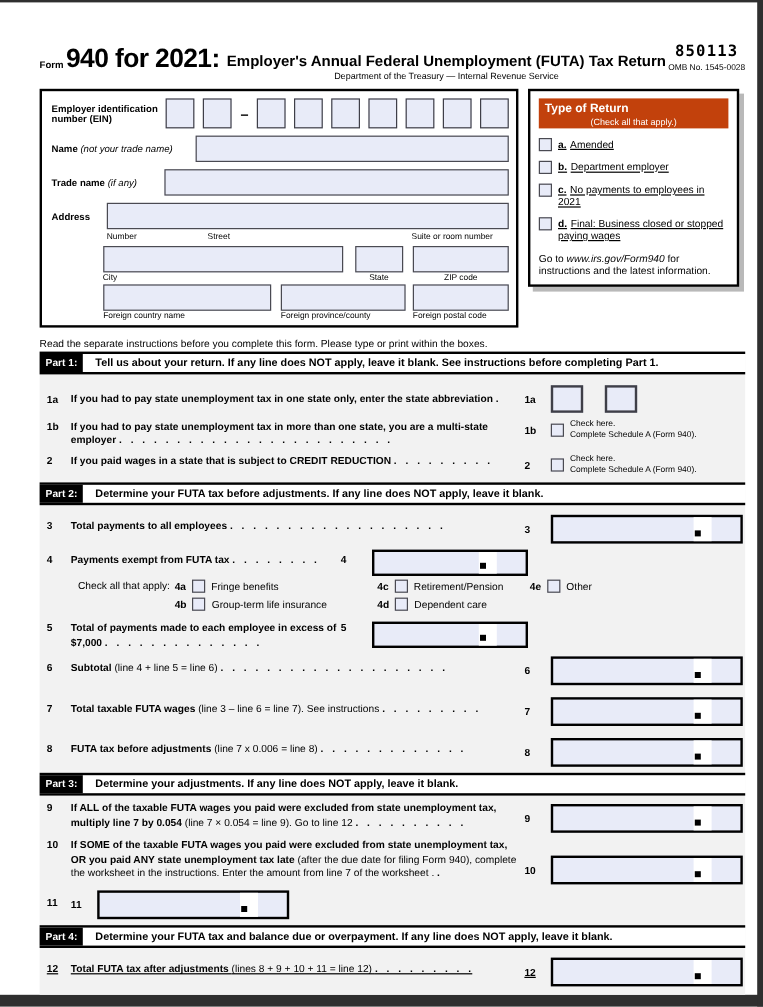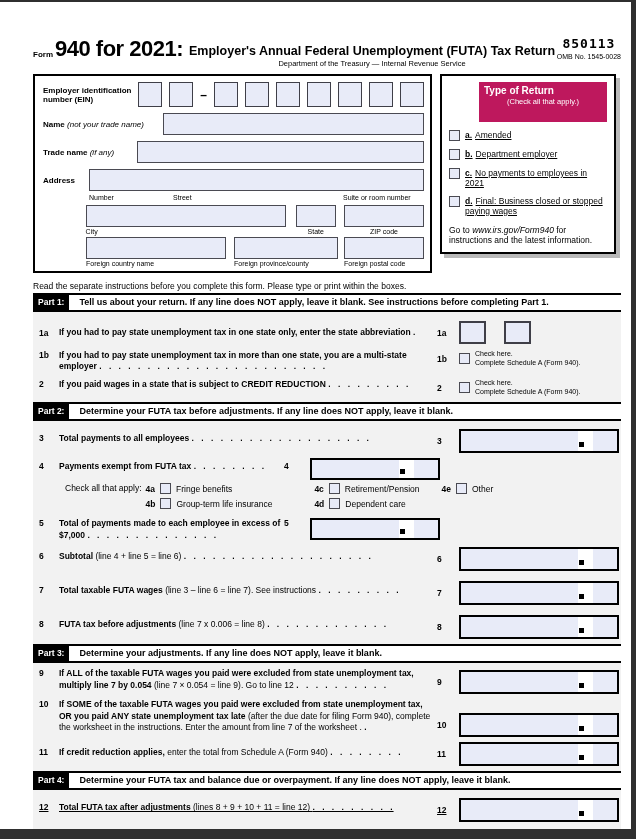--- a/index.html
+++ b/index.html
@@ -32,21 +32,21 @@
   .cell { width:24px; height:25px; background:#e8ebf8; border:1.5px solid #3f3f48; }
   .dash { font-size:12px; font-weight:bold; }
   .ibox { background:#e8ebf8; border:1px solid #4a4a52; height:22px; display:inline-block; }
   .sublab { font-size:7px; margin-top:1px; }
   .fieldcol { display:flex; flex-direction:column; }
 
   
   .torwrap { margin-left:8px; position:relative; }
   .torbox { width:176px; border:2px solid #000; background:#fff; padding:6px 7px 7px 7px;
             box-shadow:4px 4px 0 #b9b9b9; }
-  .torhead { background:#be185d; color:#fff; padding:3px 5px 16px 5px;margin-left:30px; }
+  .torhead { background:#c2410c; color:#fff; padding:3px 5px 1px 5px; }
   .torhead .t1 { font-size:10px; font-weight:bold; }
   .torhead .t2 { font-size:7.5px; font-weight:normal; margin-top:1px;text-align:center; }
   .toropt { display:flex; margin-top:8px; font-size:8.5px; align-items:flex-start;text-decoration:underline; }
   .toropt .cb { margin-right:5px; margin-top:0; flex:none; }
   .torkey { font-weight:bold; margin-right:3px; }
   .torfoot { font-size:8.5px; margin-top:9px; }
   .torfoot .lnk { font-style:italic; }
 
   .readline { font-size:8.5px; padding:2px 10px 2px 33px; }
 
@@ -364,21 +364,20 @@
         <span class="rn">10</span>
         <span class="amount">
             <span class="strip"></span>
             <span class="dot"></span>
           </span>
       </span>
     </div>
 
     <div class="row" style="padding-top:8px; padding-bottom:5px;">
       <span class="lnum">11</span>
-      <span class="ltext grow"><span class="b">If credit reduction applies, </span><span>enter the total from Schedule A (Form 940)</span> <span class="dots">. . . . . . . .</span></span>
       <span class="rcol" style="margin-top:-5px;">
         <span class="rn">11</span>
         <span class="amount">
             <span class="strip"></span>
             <span class="dot"></span>
           </span>
       </span>
     </div>
 
     <div class="partbar">

